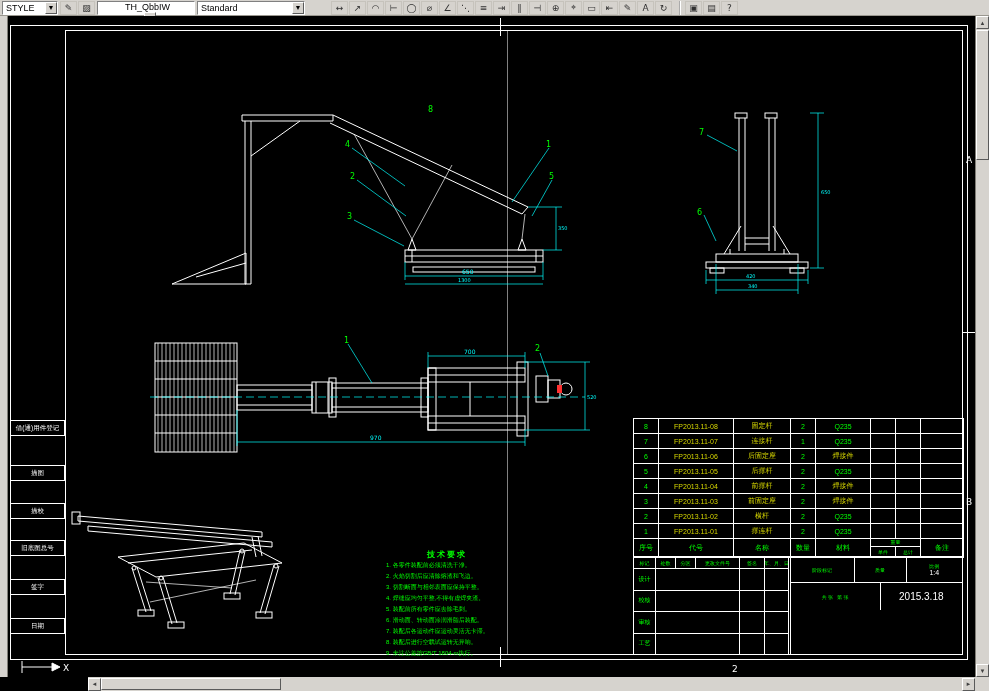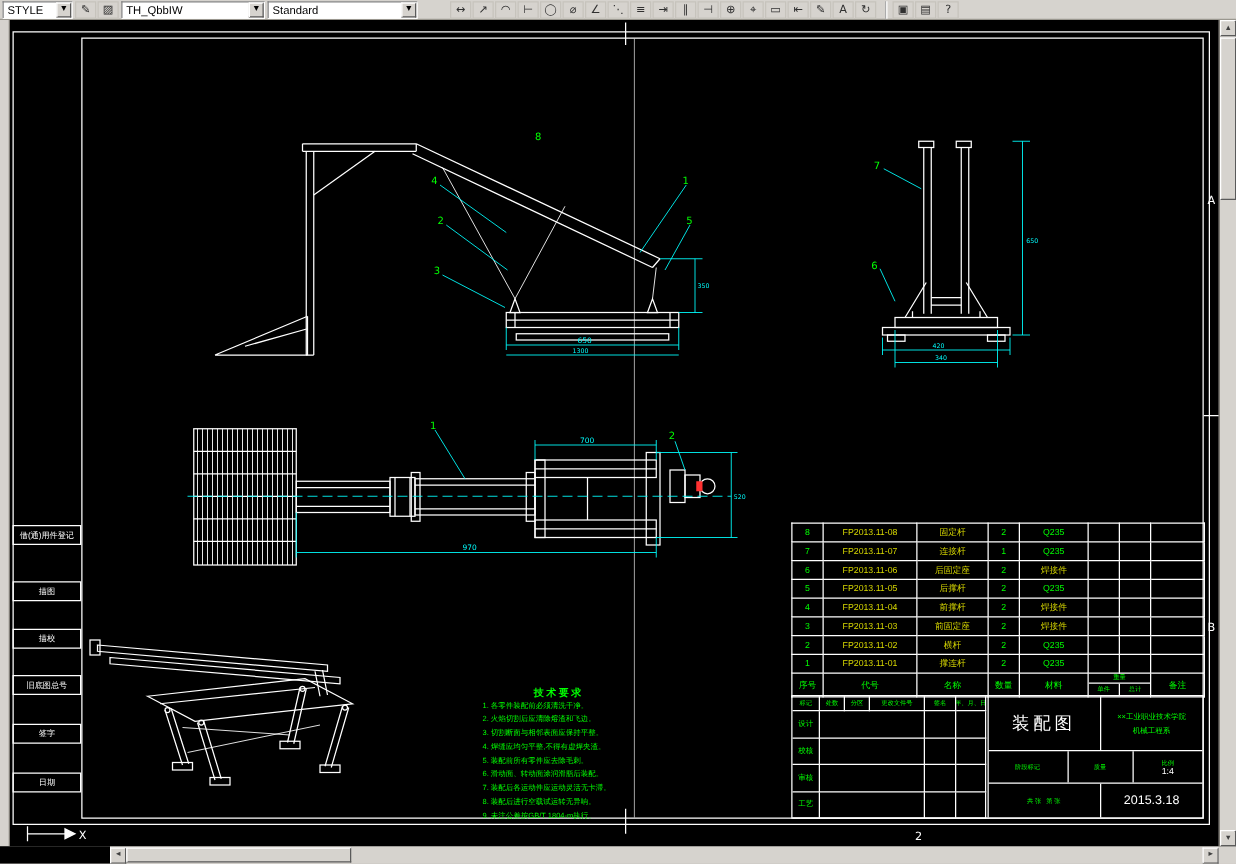--- a/index.html
+++ b/index.html
@@ -8,21 +8,21 @@
 
   
   .toolbar { height:16px; display:flex; align-items:center; gap:2px;
     background:#d6d3ce; border-bottom:1px solid #9a978f; padding-left:2px; }
   .combo { display:flex; align-items:center; height:14px; background:#fff;
     border:1px solid; border-color:#808080 #fff #fff #808080;
     font-size:9px; color:#000; padding-left:3px; white-space:nowrap; }
   .combo .arr { width:12px; height:12px; margin-left:4px; background:#d6d3ce;
     border:1px solid; border-color:#fff #5a5a5a #5a5a5a #fff;
     font-size:7px; line-height:10px; text-align:center; color:#000; }
-  .c-style { width:56px; } .c-dim { width:115px; } .c-std { width:120px;gap:28px; }
+  .c-style { width:56px; } .c-dim { width:98px;flex-direction:column; } .c-std { width:108px;gap:28px; }
   .tbtn { width:17px; height:14px; border:1px solid #c6c3bc; background:#d6d3ce;
     font-size:9px; color:#303030; display:flex; align-items:center; justify-content:center;
     font-family:"DejaVu Sans", sans-serif; }
   .tsep { width:5px; height:14px; border-right:2px groove #fff; margin:0 2px; }
   .tgap { width:22px; }
 
   
   .canvas { position:relative; width:989px; height:661px; background:#000; overflow:hidden; }
   .drawing { position:absolute; left:0; top:0; }
   .drawing text { font-family:"DejaVu Sans", sans-serif; }
@@ -498,27 +498,20 @@
           <div class="tc span3"></div>
           <div class="tc"></div>
           <div class="tc"></div>
 
           <div class="tc lbl">工艺</div>
           <div class="tc span3"></div>
           <div class="tc"></div>
           <div class="tc"></div>
         </div>
       <div class="tb-right">
-        <div class="tb-r1">
-          <div class="title-cell">装配图</div>
-          <div class="org-cell">
-            <span>××工业职业技术学院</span>
-            <span>机械工程系</span>
-          </div>
-        </div>
         <div class="tb-r2">
           <div class="stage">
             <span class="tb-lab">阶段标记</span>
           </div>
           <div class="qual">
             <span class="tb-lab">质量</span>
           </div>
           <div class="scalec">
             <span class="tb-lab">比例</span>
             <span class="tb-val">1:4</span>

